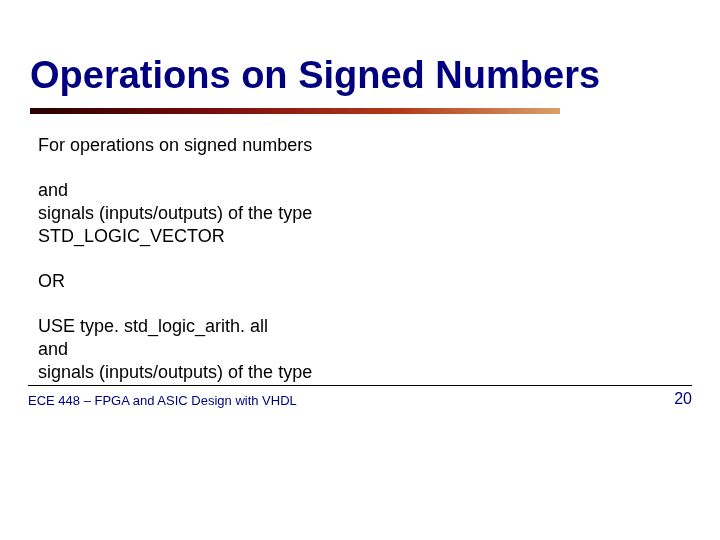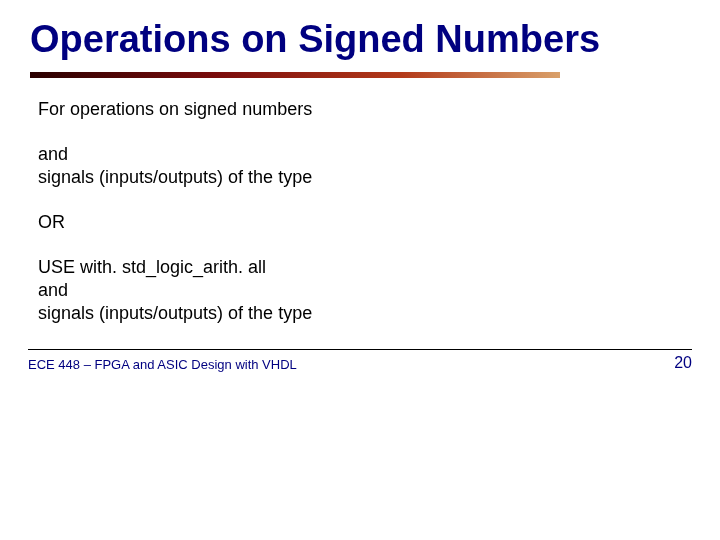--- a/index.html
+++ b/index.html
@@ -10,20 +10,21 @@
     background: #ffffff;
     font-family: Arial, Helvetica, sans-serif;
     position: relative;
     overflow: hidden;
   }
   .slide {
     width: 720px;
     height: 384px;
     position: relative;
     box-sizing: border-box;
+    margin-top: 36px;
   }
   .title {
     position: absolute;
     top: 18px;
     left: 30px;
     right: 30px;
     font-size: 38px;
     font-weight: bold;
     color: #000080;
     letter-spacing: 0px;
@@ -78,26 +79,27 @@
 
   <div class="title">Operations on Signed Numbers</div>
   <div class="title-rule"></div>
 
   <div class="body">
     <div class="para">For operations on signed numbers</div>
 
     <div class="para">
       <div>and</div>
       <div>signals (inputs/outputs) of the type</div>
+      <div>STD_LOGIC_VECTOR</div>
     </div>
 
     <div class="para">OR</div>
 
     <div class="para">
-      <div>USE with. std_logic_arith. all</div>
+      <div>USE type. std_logic_arith. all</div>
       <div>and</div>
       <div>signals (inputs/outputs) of the type</div>
     </div>
   </div>
 
   <div class="footer-rule"></div>
   <div class="footer-left">ECE 448 – FPGA and ASIC Design with VHDL</div>
   <div class="footer-right">20</div>
 
 </div>

